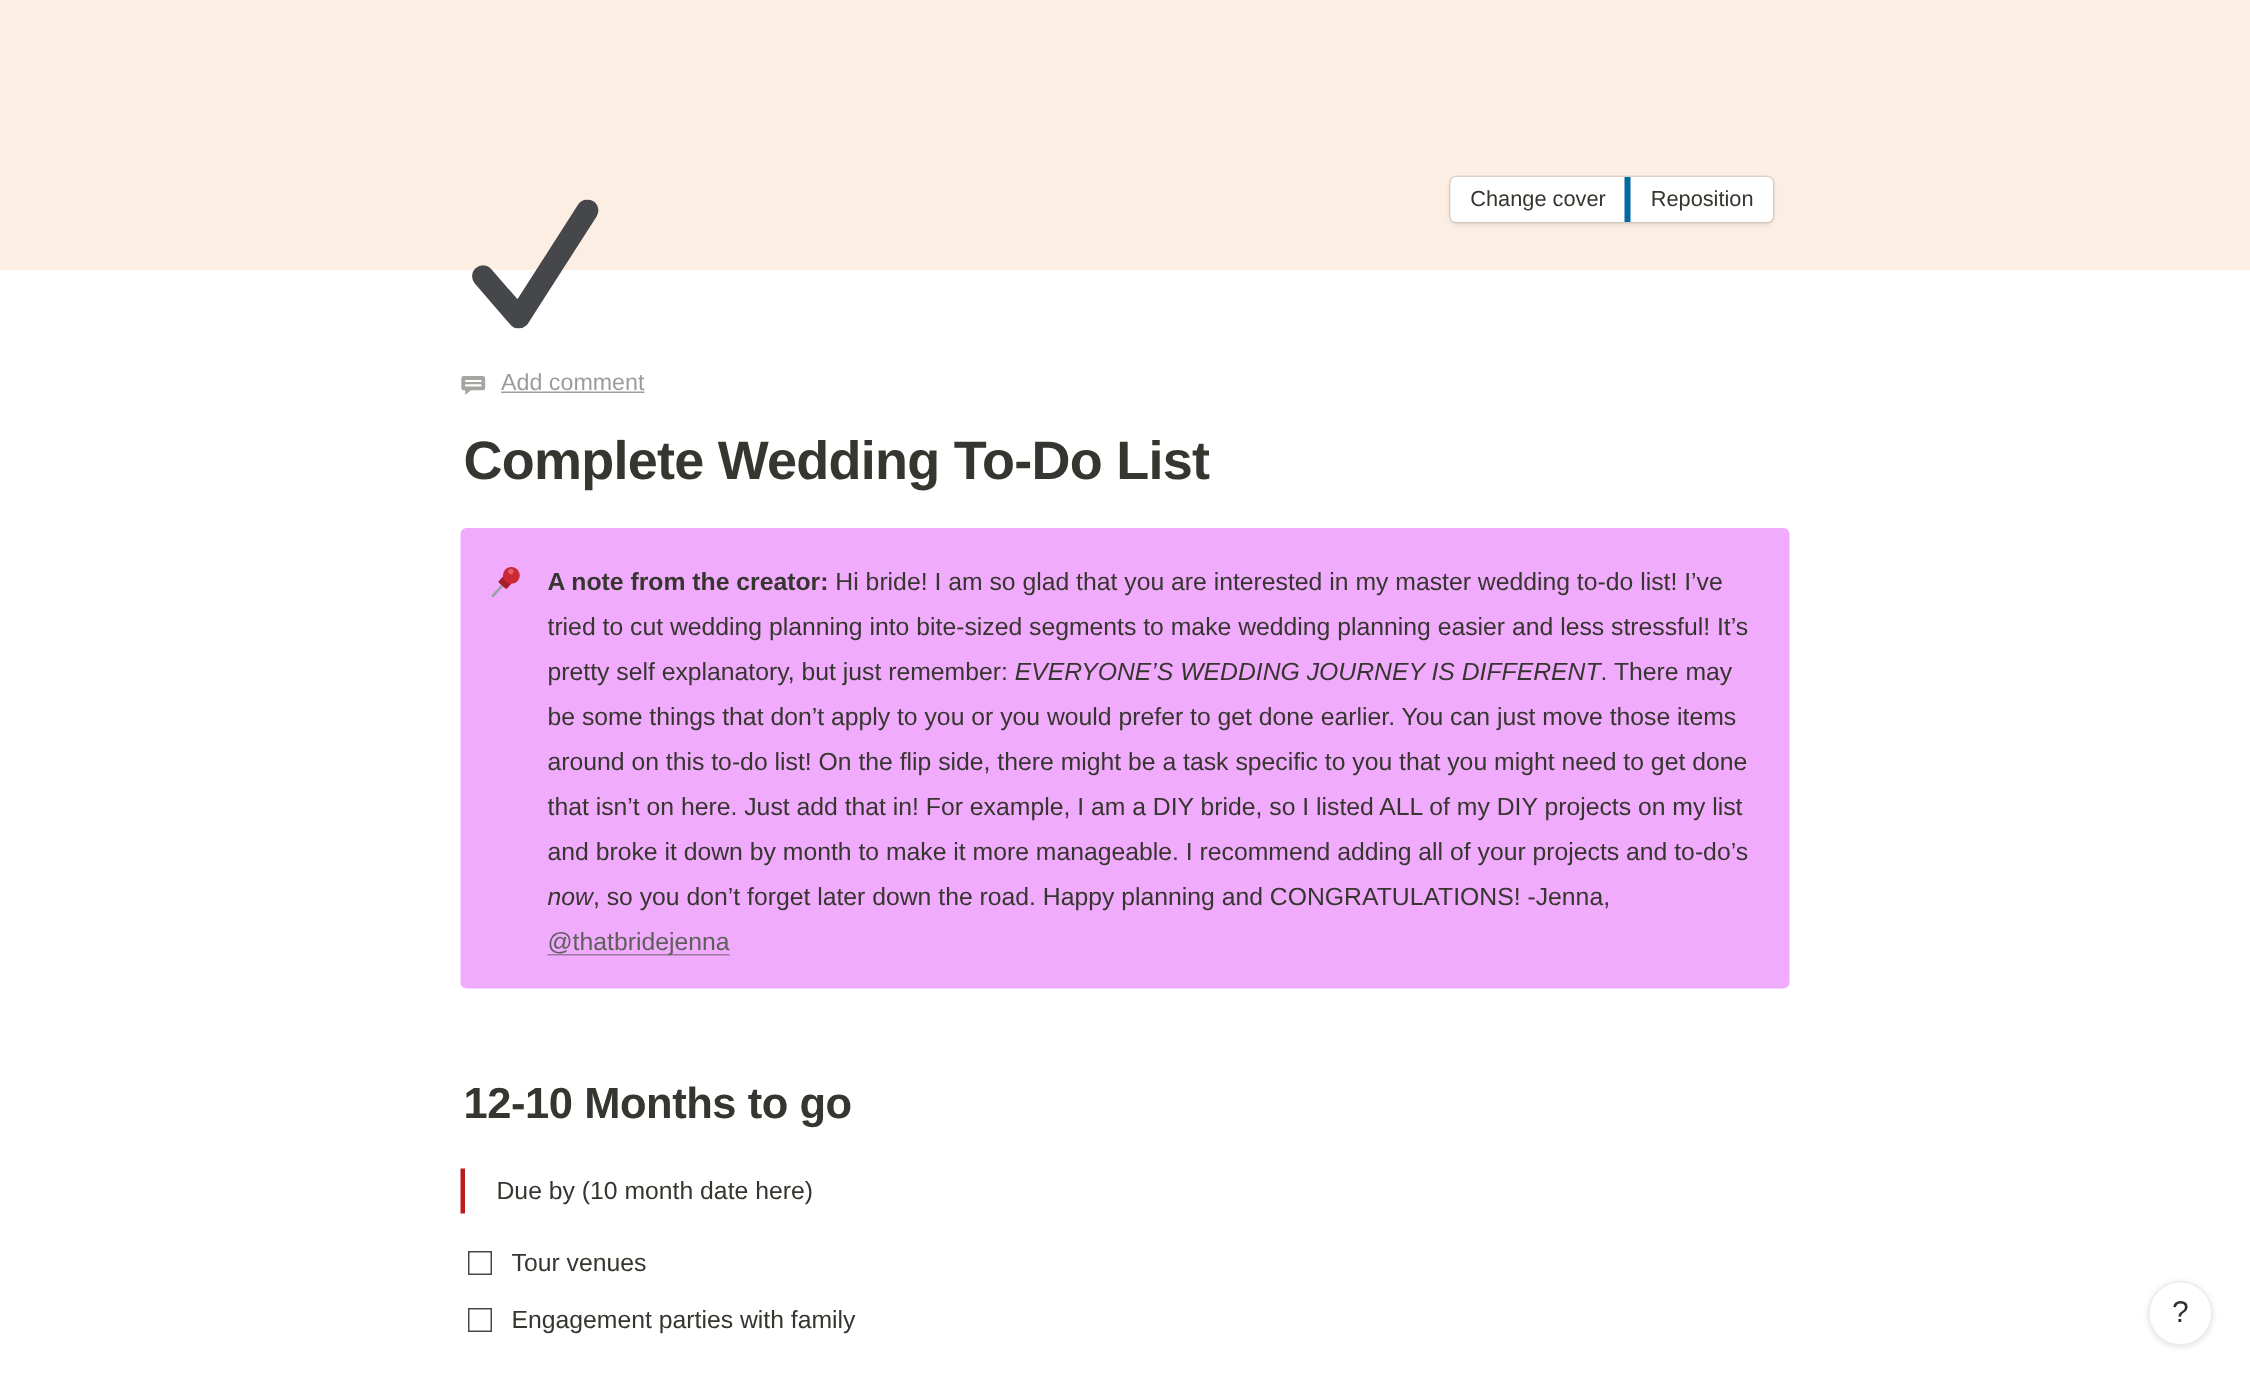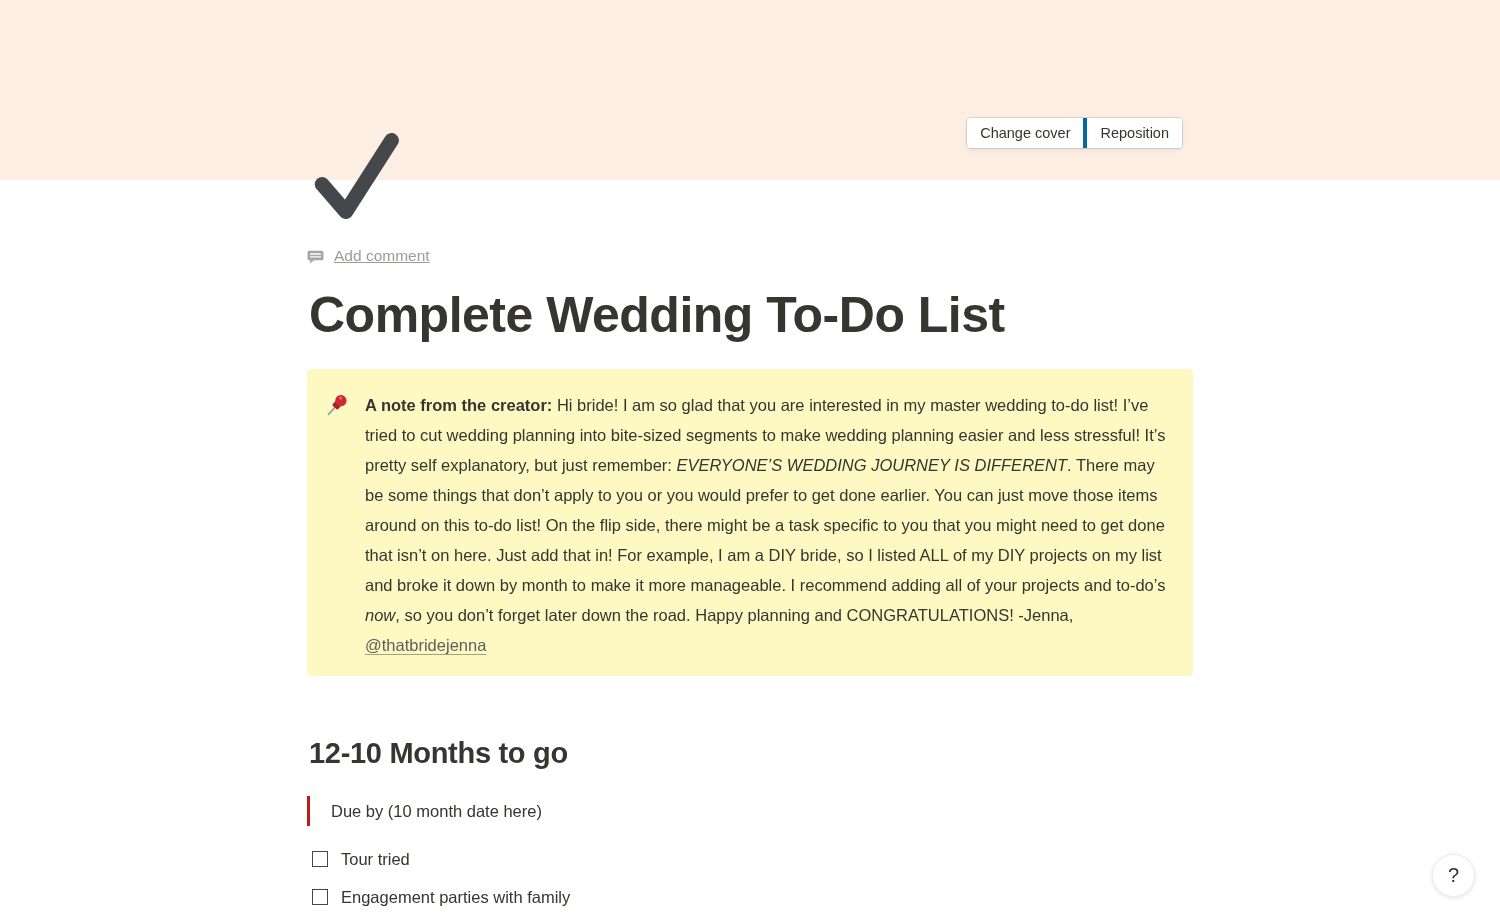--- a/index.html
+++ b/index.html
@@ -59,31 +59,31 @@
     gap: 10px;
     color: #9D9C99;
     font-size: 15.5px;
     cursor: pointer;
     width: fit-content;
     text-decoration: underline;
   }
   .page-title {
     margin-top: 20px;
     margin-left: 2px;
-    font-size: 50px;
+    font-size: 36px;
     line-height: 1.2;
     font-weight: 700;
     letter-spacing: -0.5px;
     color: #37352F;
   }
 
   
   .callout {
     margin-top: 24px;
-    background: #fef9c3;
+    background: #f0abfc;
     border-radius: 4px;
     padding: 21px 26px 16px 18px;
     display: flex;
     align-items: flex-start;
   }
   .callout-emoji {
     width: 26px; height: 26px;
     margin-right: 14px;
     margin-top: 3px;
     flex: 0 0 auto;
@@ -206,21 +206,21 @@
   </div>
 
   <h2 class="section-heading">12-10 Months to go</h2>
 
   <div class="quote-block">
     <span>Due by (10 month date here)</span>
   </div>
 
   <div class="todo-row first">
     <div class="todo-checkbox"></div>
-    <span class="todo-label">Tour tried</span>
+    <span class="todo-label">Tour venues</span>
   </div>
 
   <div class="todo-row">
     <div class="todo-checkbox"></div>
     <span class="todo-label">Engagement parties with family</span>
   </div>
 
 </div>
 
 <div class="help-button">

